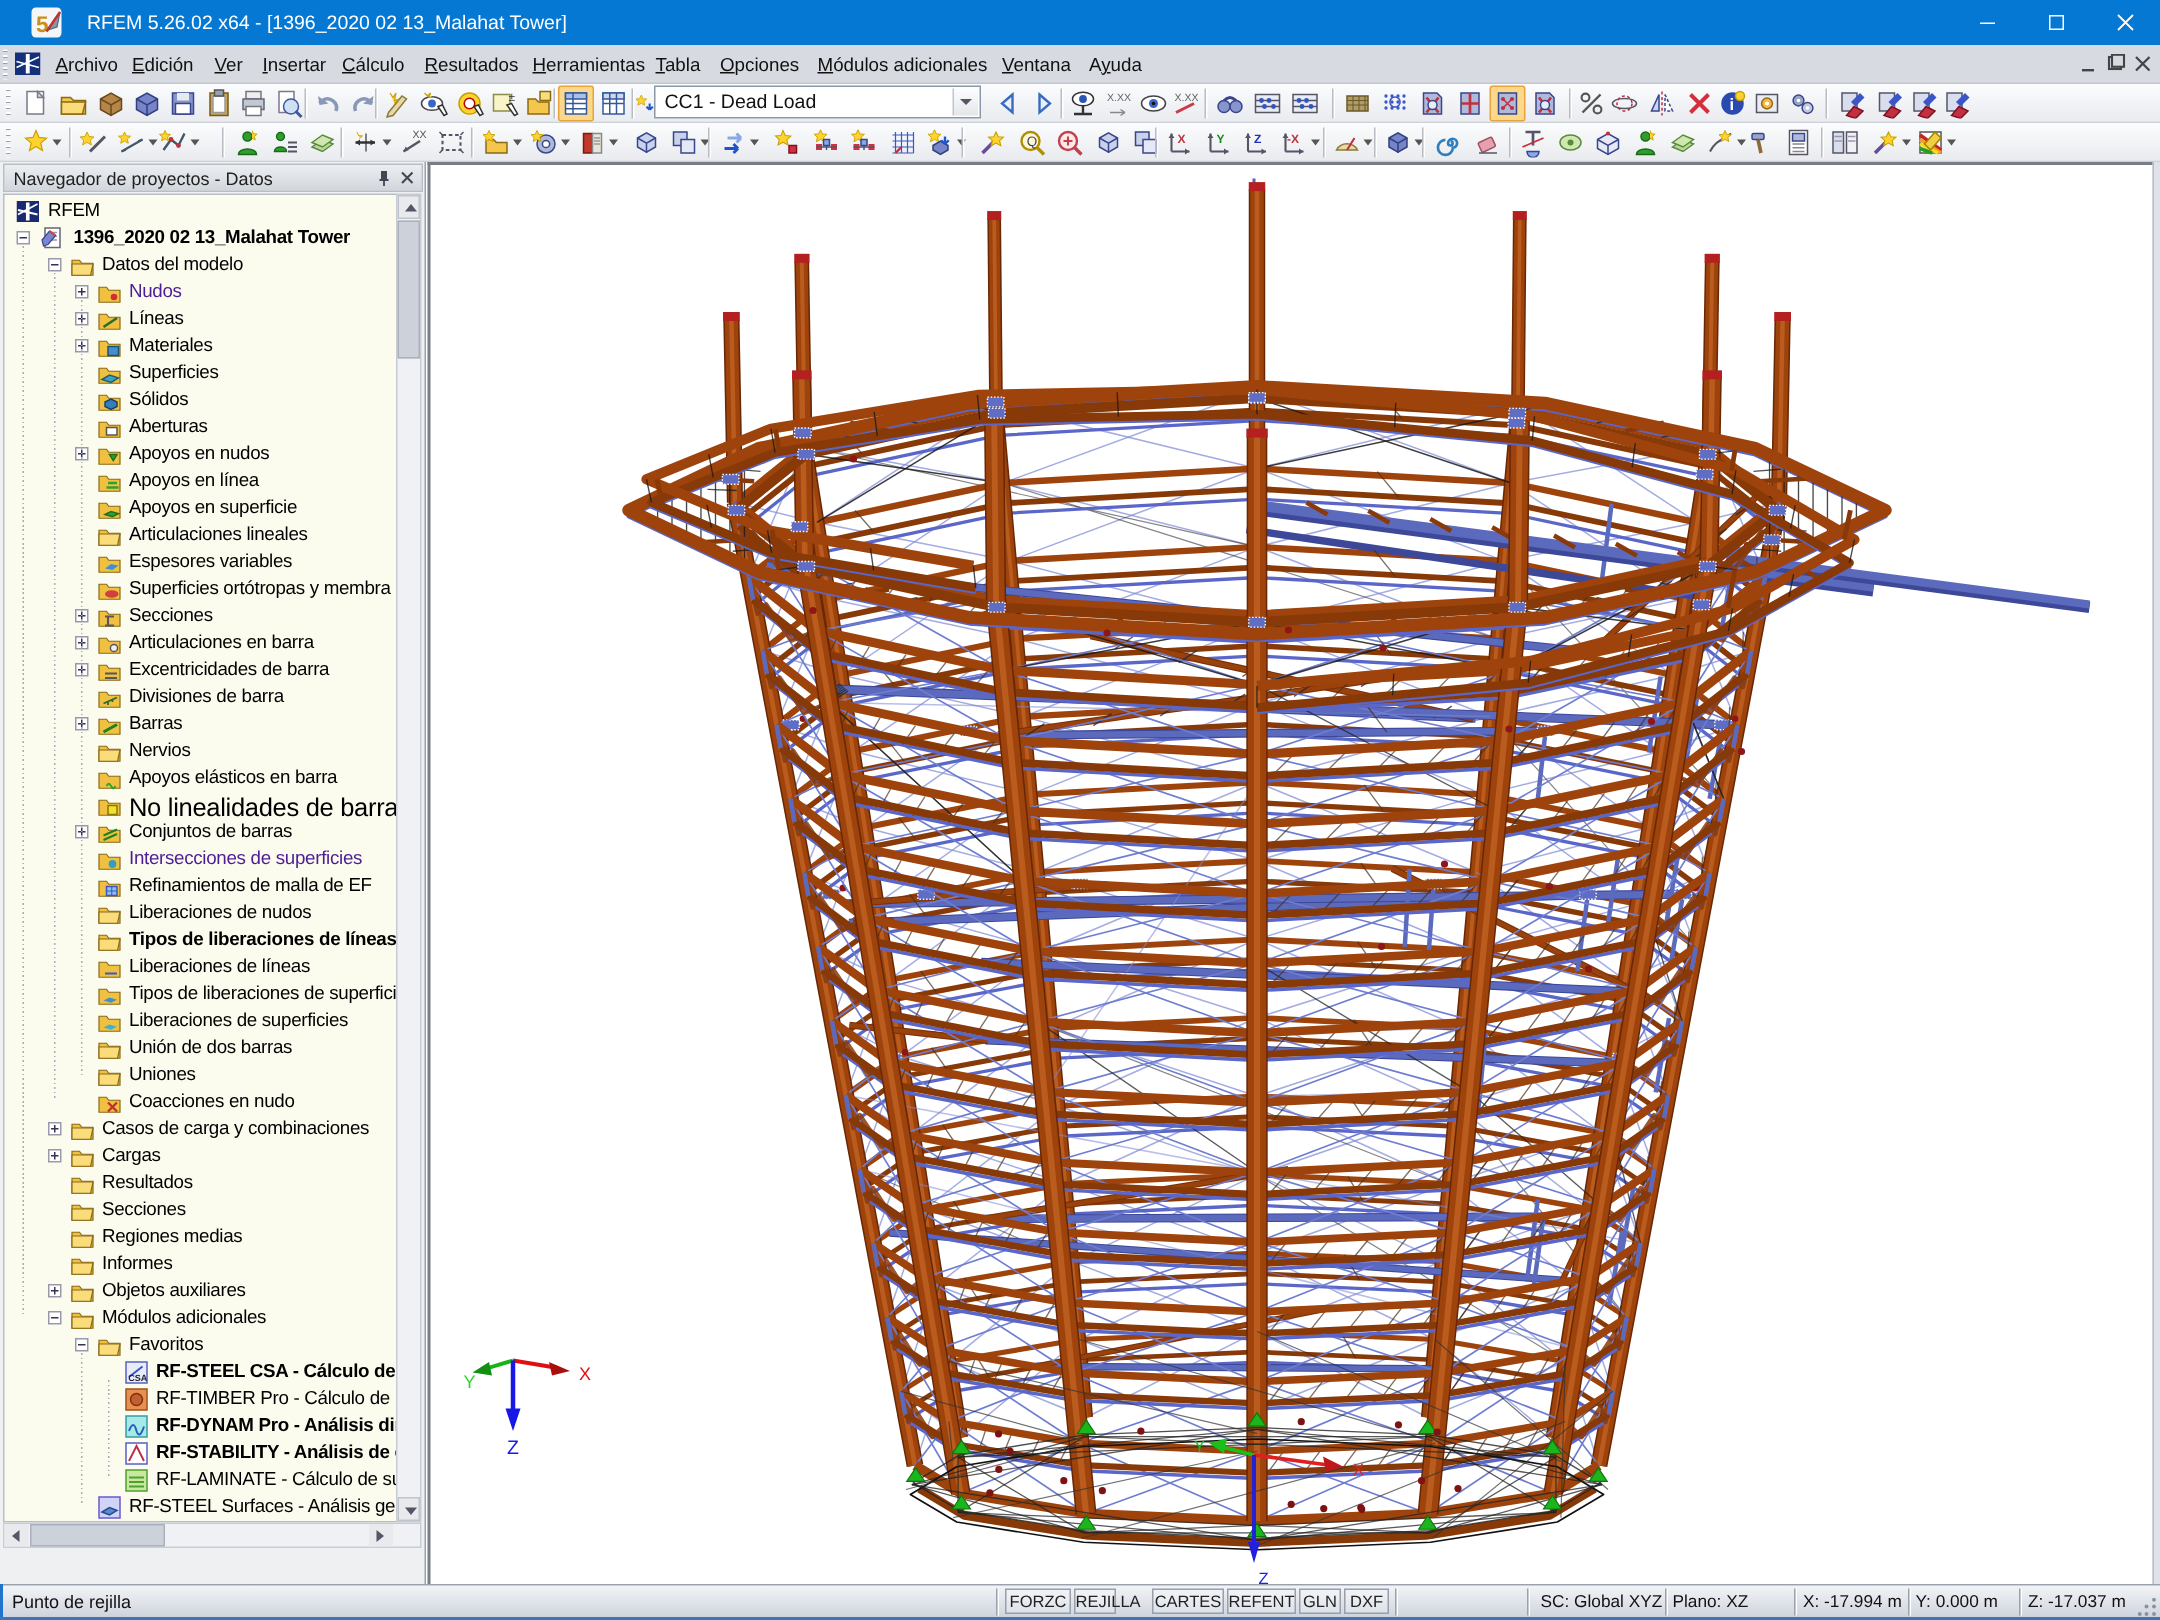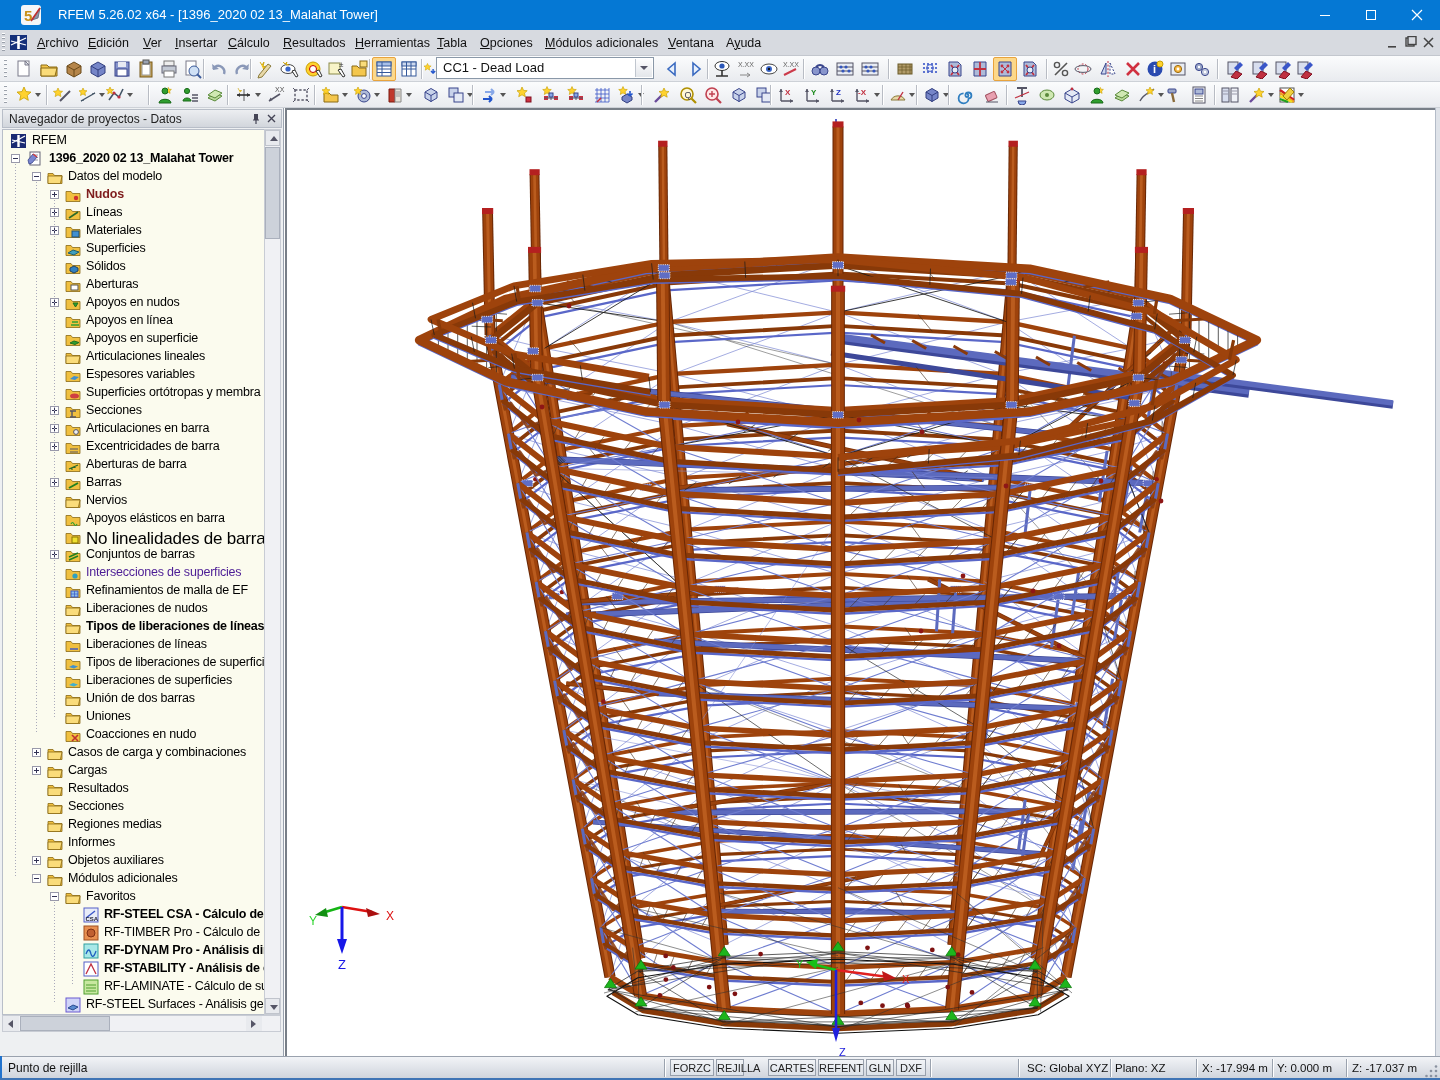--- a/index.html
+++ b/index.html
@@ -604,21 +604,21 @@
 <div style="position:absolute;left:66px;top:40.2px;font-size:12.5px;color:#000;font-weight:normal;white-space:nowrap;letter-spacing:-0.2px">Datos del modelo</div>
 <div style="position:absolute;left:48px;top:61.0px;width:9px;height:9px;background:#fff;border:1px solid #99a;line-height:0">
           <svg width="9" height="9" viewBox="1 1 9 9" style="display:block">
             <path d="M2 4.5 h5 M4.5 2 v5" stroke="#335" stroke-width="1"></path>
           </svg>
         </div>
 <div style="position:absolute;left:63px;top:58.0px;width:16px;height:16px"><svg width="16" height="16" viewBox="0 0 16 16">
             <path d="M1 4.5 h5 l1.5 2 h7.5 v8 H1 Z" fill="#f0c040" stroke="#8a6a14" stroke-width="0.8"></path>
             <circle cx="11" cy="11" r="2.2" fill="#d03030"></circle>
           </svg></div>
-<div style="position:absolute;left:84px;top:58.2px;font-size:12.5px;color:#7f1d1d;font-weight:bold;white-space:nowrap;letter-spacing:-0.2px">Nudos</div>
+<div style="position:absolute;left:84px;top:58.2px;font-size:12.5px;color:#4c1d95;font-weight:normal;white-space:nowrap;letter-spacing:-0.2px">Nudos</div>
 <div style="position:absolute;left:48px;top:79.0px;width:9px;height:9px;background:#fff;border:1px solid #99a;line-height:0">
           <svg width="9" height="9" viewBox="1 1 9 9" style="display:block">
             <path d="M2 4.5 h5 M4.5 2 v5" stroke="#335" stroke-width="1"></path>
           </svg>
         </div>
 <div style="position:absolute;left:63px;top:76.0px;width:16px;height:16px"><svg width="16" height="16" viewBox="0 0 16 16">
             <path d="M1 4.5 h5 l1.5 2 h7.5 v8 H1 Z" fill="#f0c040" stroke="#8a6a14" stroke-width="0.8"></path>
             <path d="M4 13 L13 7" stroke="#2a6a2a" stroke-width="1.6"></path>
           </svg></div>
 <div style="position:absolute;left:84px;top:76.2px;font-size:12.5px;color:#000;font-weight:normal;white-space:nowrap;letter-spacing:-0.2px">Líneas</div>
@@ -709,21 +709,21 @@
         </div>
 <div style="position:absolute;left:63px;top:310.0px;width:16px;height:16px"><svg width="16" height="16" viewBox="0 0 16 16">
             <path d="M1 4.5 h5 l1.5 2 h7.5 v8 H1 Z" fill="#f0c040" stroke="#8a6a14" stroke-width="0.8"></path>
             <path d="M5 13 h8 M5 10 l8 0" stroke="#556" stroke-width="1.2"></path>
           </svg></div>
 <div style="position:absolute;left:84px;top:310.2px;font-size:12.5px;color:#000;font-weight:normal;white-space:nowrap;letter-spacing:-0.2px">Excentricidades de barra</div>
 <div style="position:absolute;left:63px;top:328.0px;width:16px;height:16px"><svg width="16" height="16" viewBox="0 0 16 16">
             <path d="M1 4.5 h5 l1.5 2 h7.5 v8 H1 Z" fill="#f0c040" stroke="#8a6a14" stroke-width="0.8"></path>
             <path d="M4 12 L13 8 M7 11 v2 M10 9 v2" stroke="#2a6a2a" stroke-width="1.2"></path>
           </svg></div>
-<div style="position:absolute;left:84px;top:328.2px;font-size:12.5px;color:#000;font-weight:normal;white-space:nowrap;letter-spacing:-0.2px">Aberturas de barra</div>
+<div style="position:absolute;left:84px;top:328.2px;font-size:12.5px;color:#000;font-weight:normal;white-space:nowrap;letter-spacing:-0.2px">Divisiones de barra</div>
 <div style="position:absolute;left:48px;top:349.0px;width:9px;height:9px;background:#fff;border:1px solid #99a;line-height:0">
           <svg width="9" height="9" viewBox="1 1 9 9" style="display:block">
             <path d="M2 4.5 h5 M4.5 2 v5" stroke="#335" stroke-width="1"></path>
           </svg>
         </div>
 <div style="position:absolute;left:63px;top:346.0px;width:16px;height:16px"><svg width="16" height="16" viewBox="0 0 16 16">
             <path d="M1 4.5 h5 l1.5 2 h7.5 v8 H1 Z" fill="#f0c040" stroke="#8a6a14" stroke-width="0.8"></path>
             <path d="M4 13 L13 8" stroke="#208020" stroke-width="2"></path>
           </svg></div>
 <div style="position:absolute;left:84px;top:346.2px;font-size:12.5px;color:#000;font-weight:normal;white-space:nowrap;letter-spacing:-0.2px">Barras</div>

